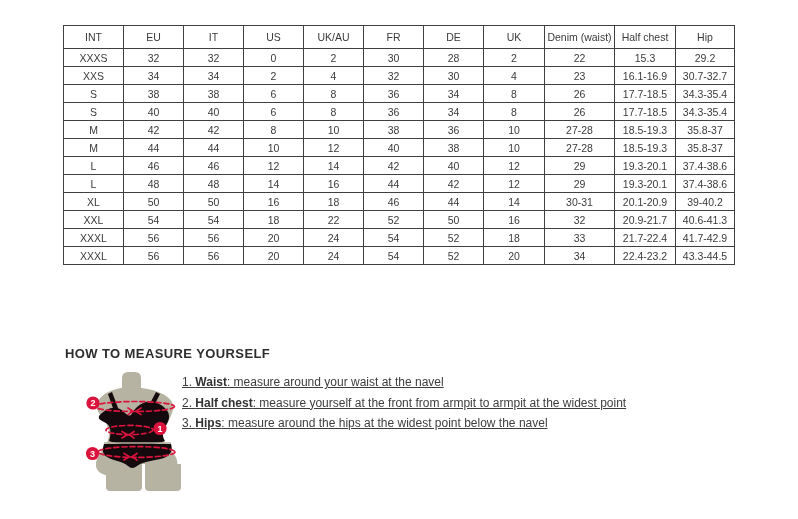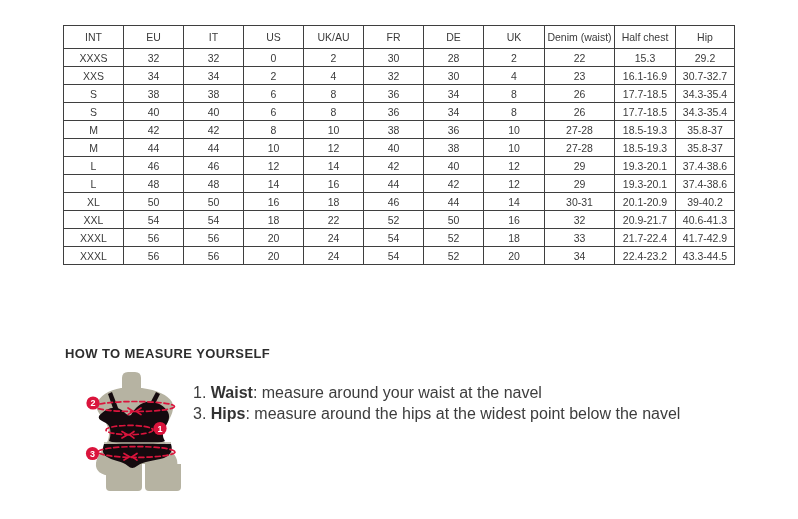--- a/index.html
+++ b/index.html
@@ -45,24 +45,25 @@
     color: #2d2d2d;
   }
   .figure-wrap {
     position: absolute;
     left: 83px; top: 368px;
     width: 108px; height: 132px;
   }
   .steps {
     position: absolute;
     left: 178px; top: 368px;
-    margin: 15px; padding: 0;
+    margin: 4px; padding: 0;
     list-style: none;
-    font-size: 16px;
+    font-size: 12px;
     color: #3d3d3d;
+    text-decoration: underline;
   }
   .steps li { line-height: 20.7px; white-space: nowrap; }
   .steps li b { font-weight: 700; color: #333333; }
 </style>
 </head>
 <body>
 
 <table class="size-table">
   <colgroup>
     <col style="width:60px">
@@ -313,14 +314,15 @@
       <g>
         <circle cx="9.5" cy="85.5" r="6.6" fill="#da143c"></circle>
         <text x="9.5" y="88.7" fill="#ffffff">3</text>
       </g>
     </g>
   </svg>
 </div>
 
 <ol class="steps">
     <li><span>1. </span><b>Waist</b><span>: measure around your waist at the navel</span></li>
+    <li><span>2. </span><b>Half chest</b><span>: measure yourself at the front from armpit to armpit at the widest point</span></li>
     <li><span>3. </span><b>Hips</b><span>: measure around the hips at the widest point below the navel</span></li>
   </ol>
 
 </body></html>

